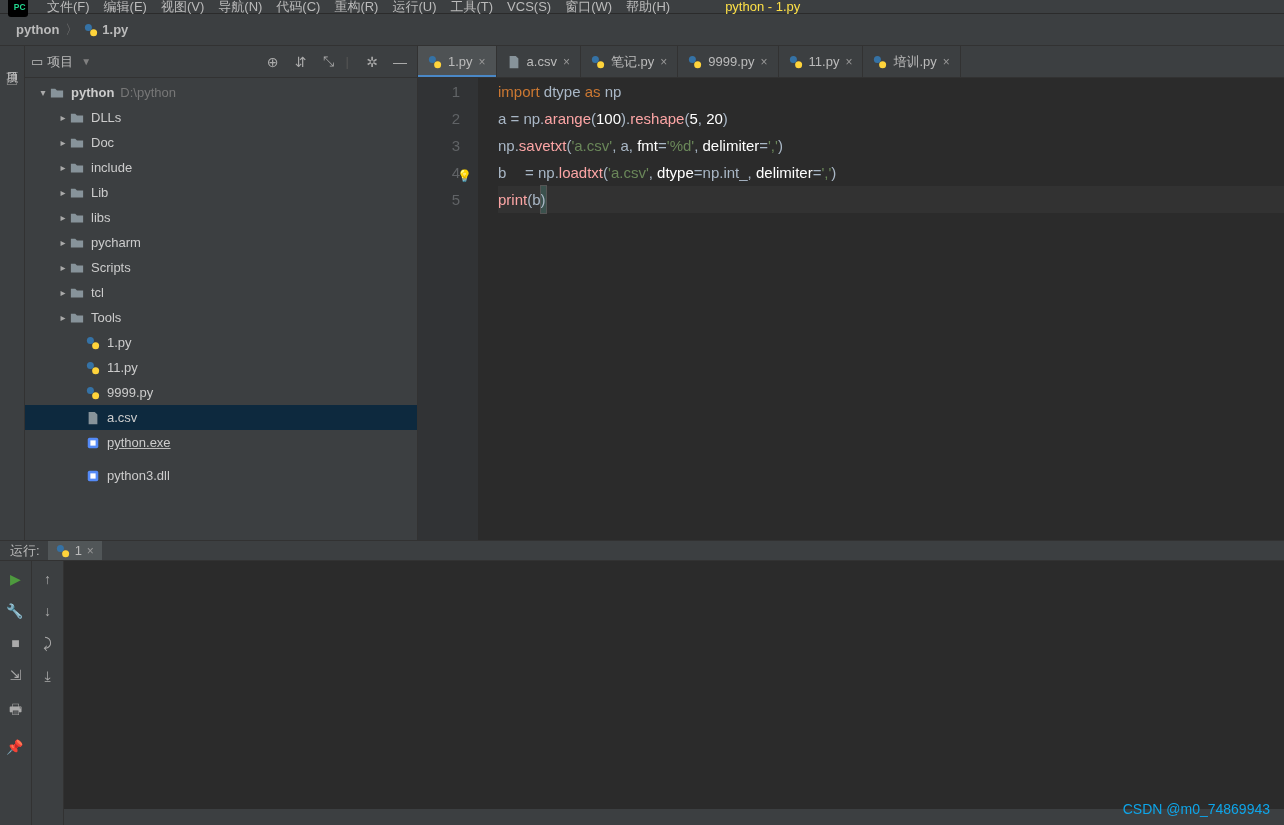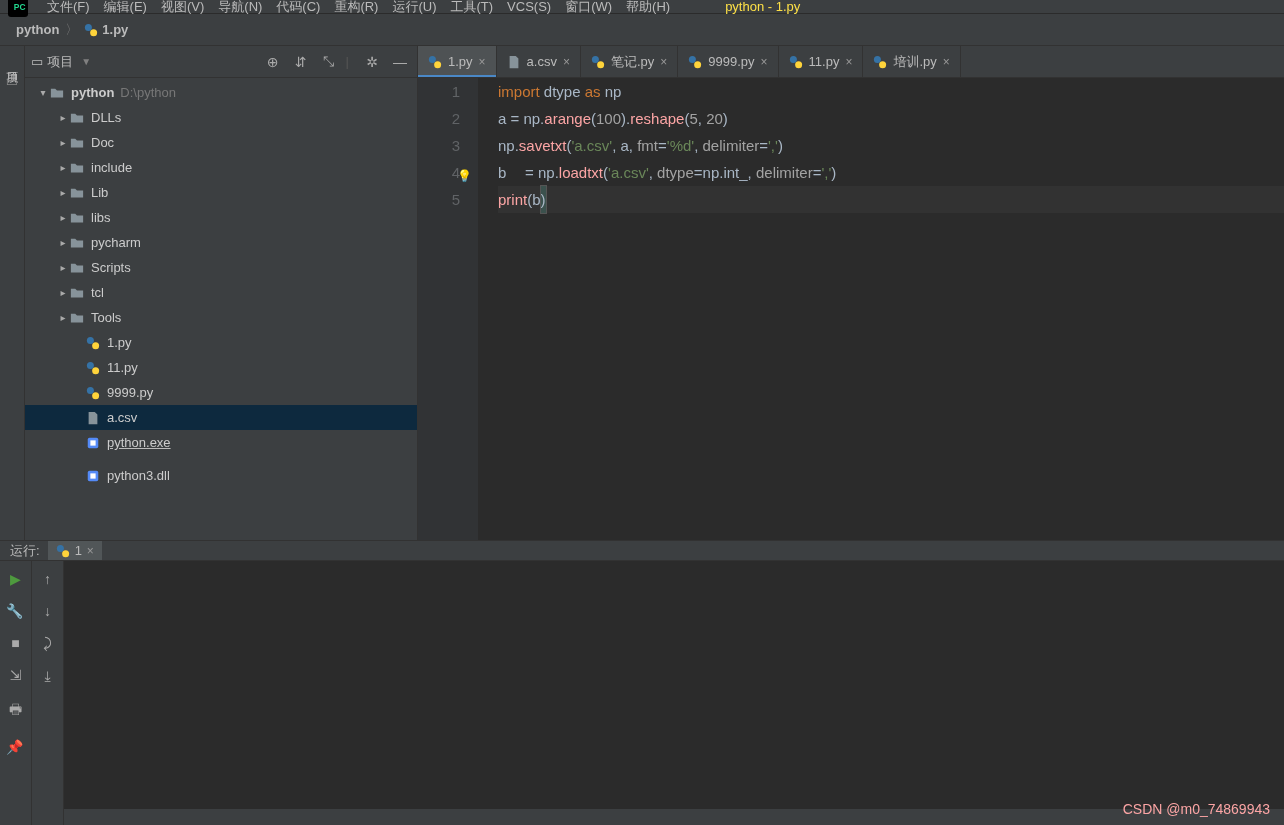--- a/index.html
+++ b/index.html
@@ -36,34 +36,34 @@
   .editor { flex:1; display:flex; font-family:Consolas,Menlo,monospace; font-size:15px; line-height:27px; overflow:hidden; }
   .gutter { width:60px; background:#313335; color:#606366; text-align:right; padding:0 18px 0 0; }
   .gutter .ln { height:27px; position:relative; }
   .bulb { position:absolute; right:-12px; top:4px; color:#f0a732; font-size:12px; }
   .code { flex:1; background:#2b2b2b; padding-left:20px; position:relative; }
   .cline { height:27px; display:flex; align-items:center; white-space:pre; }
   .cline.cur { background:#323232; }
   .kw { color:#cc7832; }
   .fn { color:#fca5a5; }
   .vn { color:#a9b7c6; }
-  .num { color:#a3a3a3; }
+  .num { color:#ffffff; }
   .str { color:#6a8759; }
   .pn { color:#a9b7c6; }
-  .par { color:#a3a3a3; }
+  .par { color:#ffffff; }
   .caret { background:#3b514d; outline:1px solid #555; }
   .run-panel { height:269px; background:#2b2b2b; border-top:1px solid #323232; display:flex; flex-direction:column; }
   .run-header { height:25px; background:#3c3f41; display:flex; align-items:center; padding:0 10px; border-bottom:1px solid #323232; }
   .run-tab { display:flex; align-items:center; gap:5px; background:#515658; padding:2px 8px; border-radius:0; margin-left:8px; }
   .run-body { flex:1; display:flex; }
   .run-lgut { width:32px; background:#3c3f41; border-right:1px solid #323232; display:flex; flex-direction:column; align-items:center; padding-top:10px; gap:16px; }
   .run-lgut2 { width:32px; background:#3c3f41; border-right:1px solid #323232; display:flex; flex-direction:column; align-items:center; padding-top:10px; gap:16px; }
   .run-icon { color:#aaa; cursor:pointer; font-size:14px; }
   .run-out { flex:1; font-family:Consolas,Menlo,monospace; font-size:15px; color:#bbb; padding:8px 10px; white-space:pre; line-height:27px; }
-  .watermark { position:absolute; right:14px; bottom:8px; color:#fca5a5; font-size:14px; }
+  .watermark { position:absolute; right:14px; bottom:8px; color:#0ea5e9; font-size:14px; }
   .py-icon { width:14px; height:14px; }
   .folder-icon { fill:#87939a; }
   .file-icon { fill:#87939a; }
   .chev { font-size:10px; color:#808080; }
   .run-green { color:#4e9a3e; }
 </style>
 </head>
 <body>
 
 <div class="menubar">

